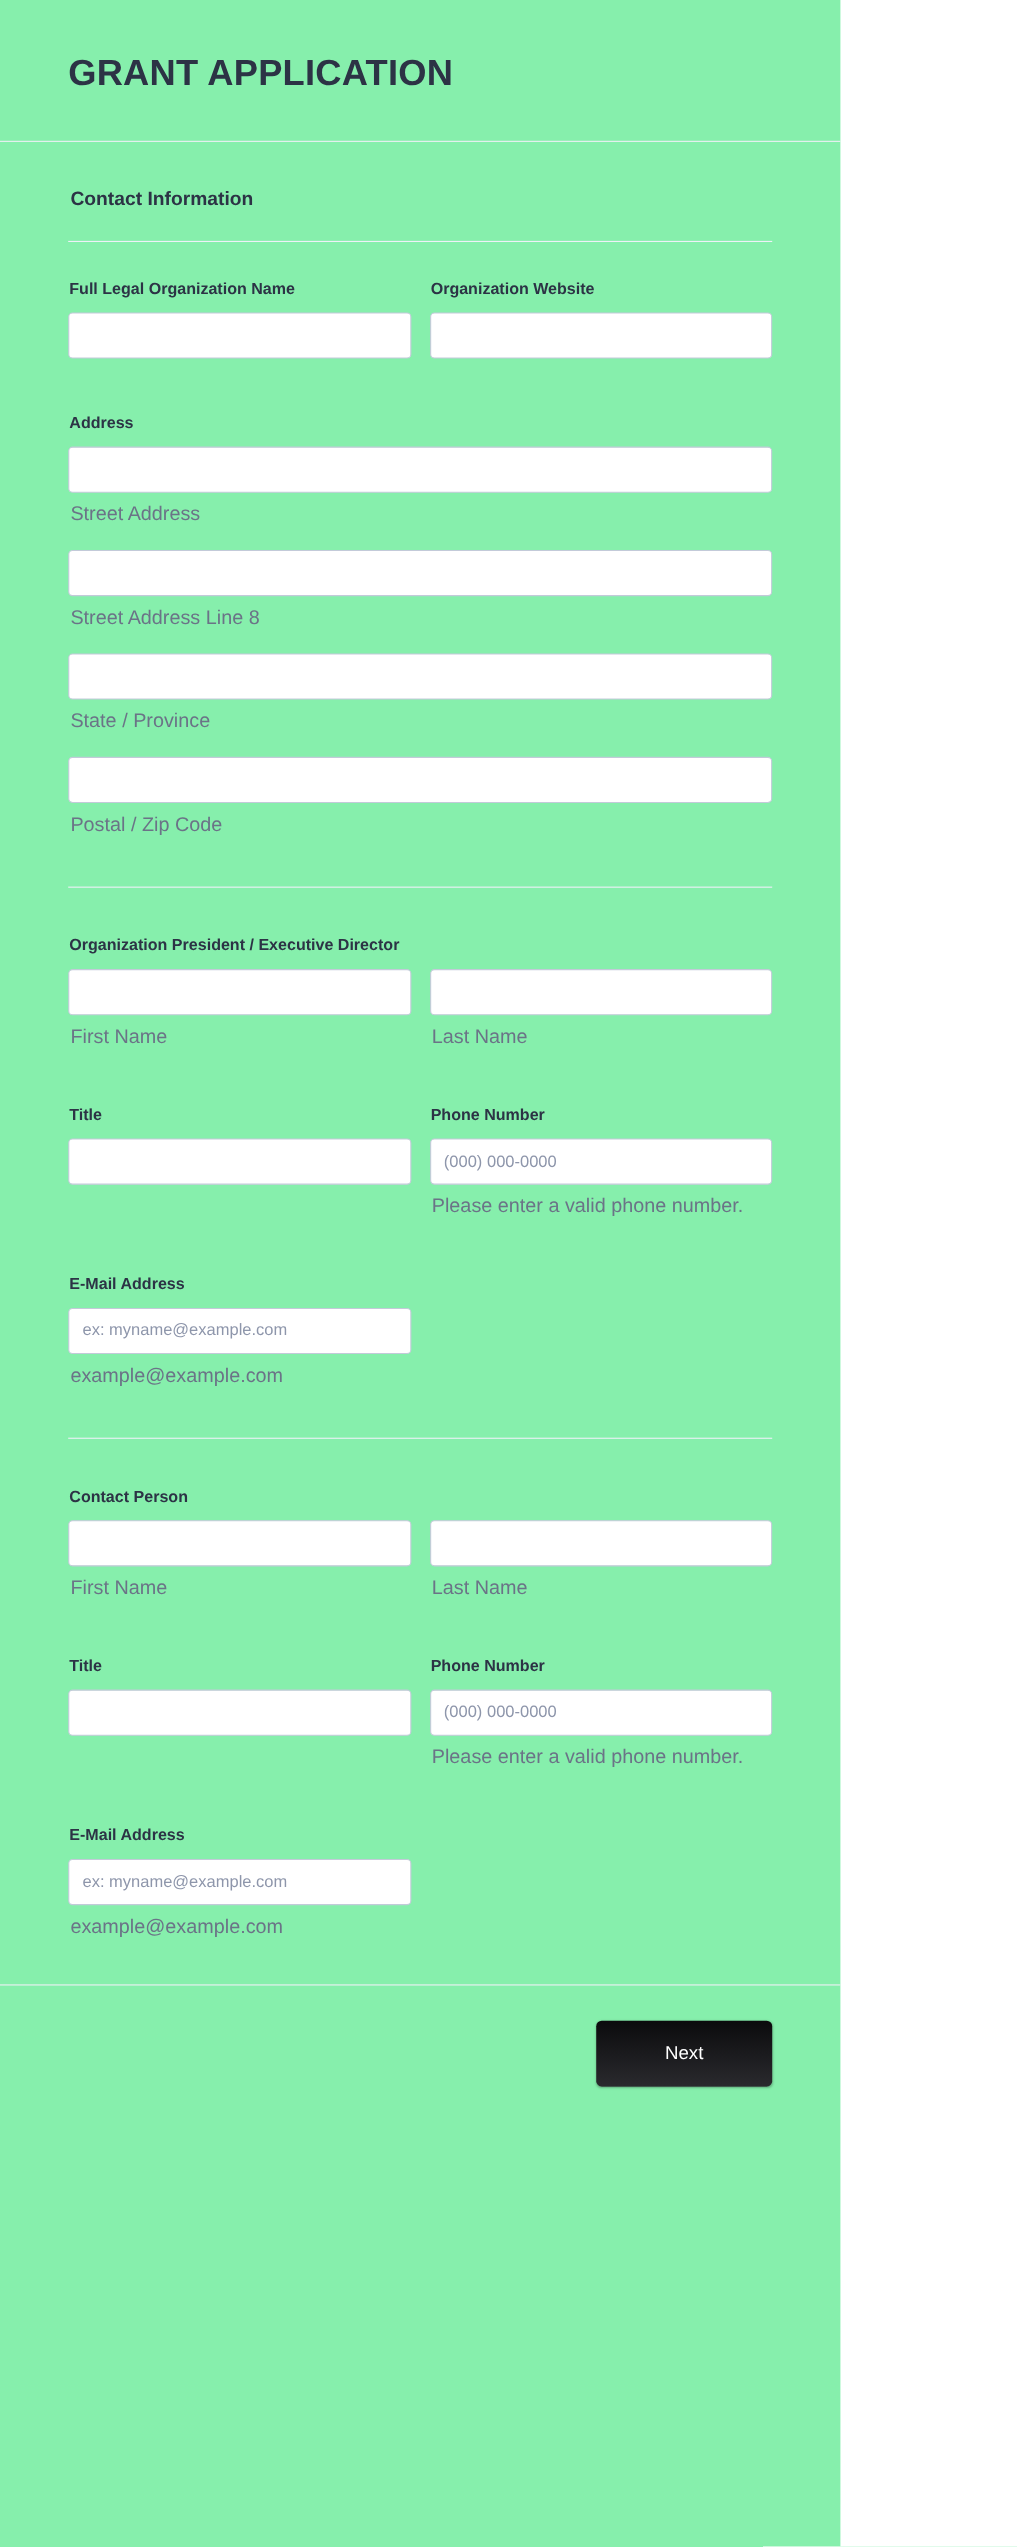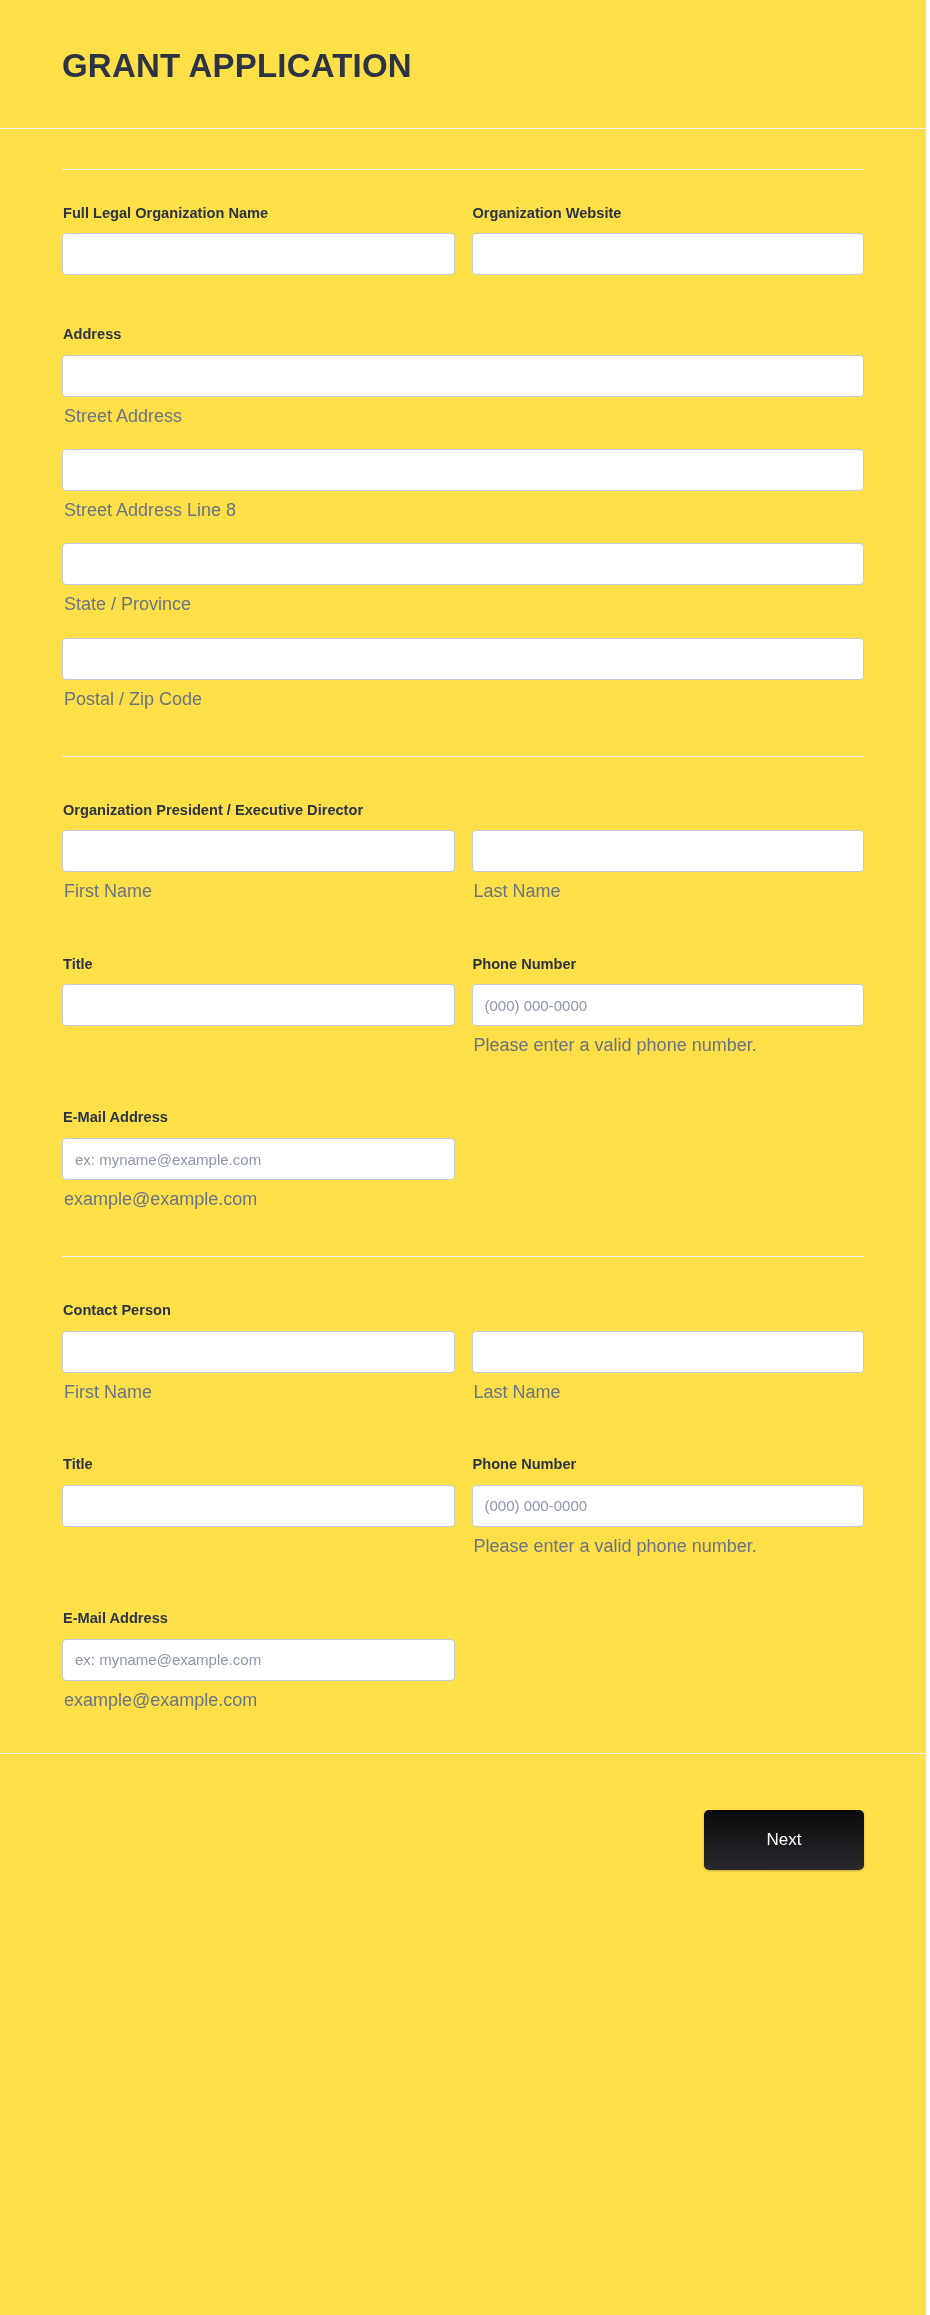--- a/index.html
+++ b/index.html
@@ -10,23 +10,23 @@
   }
   body {
     width: 930px;
     height: 2315px;
     font-family: "Liberation Sans", sans-serif;
     color: #2c3345;
     overflow: hidden;
   }
 
   .form-wrap {
-    width: 926px;
+    width: 764px;
     min-height: 2315px;
-    background: #fde047;
+    background: #86efac;
     position: relative;
   }
 
   
   .form-header {
     padding: 46px 62px 42px 62px;
     border-bottom: 1px solid #eef0f6;
   }
   .form-title {
     font-size: 33px;
@@ -132,34 +132,34 @@
     height: 60px;
     padding: 0 28px;
     font-family: "Liberation Sans", sans-serif;
     font-size: 17px;
     color: #ffffff;
     background: linear-gradient(180deg, #0b0b0d 0%, #2a2a2e 100%);
     border: none;
     border-radius: 5px;
     cursor: pointer;
     box-shadow: 0 1px 2px rgba(0,0,0,0.25);
-    margin-top: 24px;
   }
 </style>
 </head>
 <body>
 
 <div class="form-wrap">
 
   <div class="form-header">
     <h1 class="form-title">GRANT APPLICATION</h1>
   </div>
 
   <div class="form-body">
 
+    <h2 class="section-heading">Contact Information</h2>
     <div class="section-rule"></div>
 
     <div class="row">
       <div class="col">
         <label class="field-label">Full Legal Organization Name</label>
         <input class="txt-input" type="text" value="" style="">
       </div>
       <div class="col">
         <label class="field-label">Organization Website</label>
         <input class="txt-input" type="text" value="" style="">

